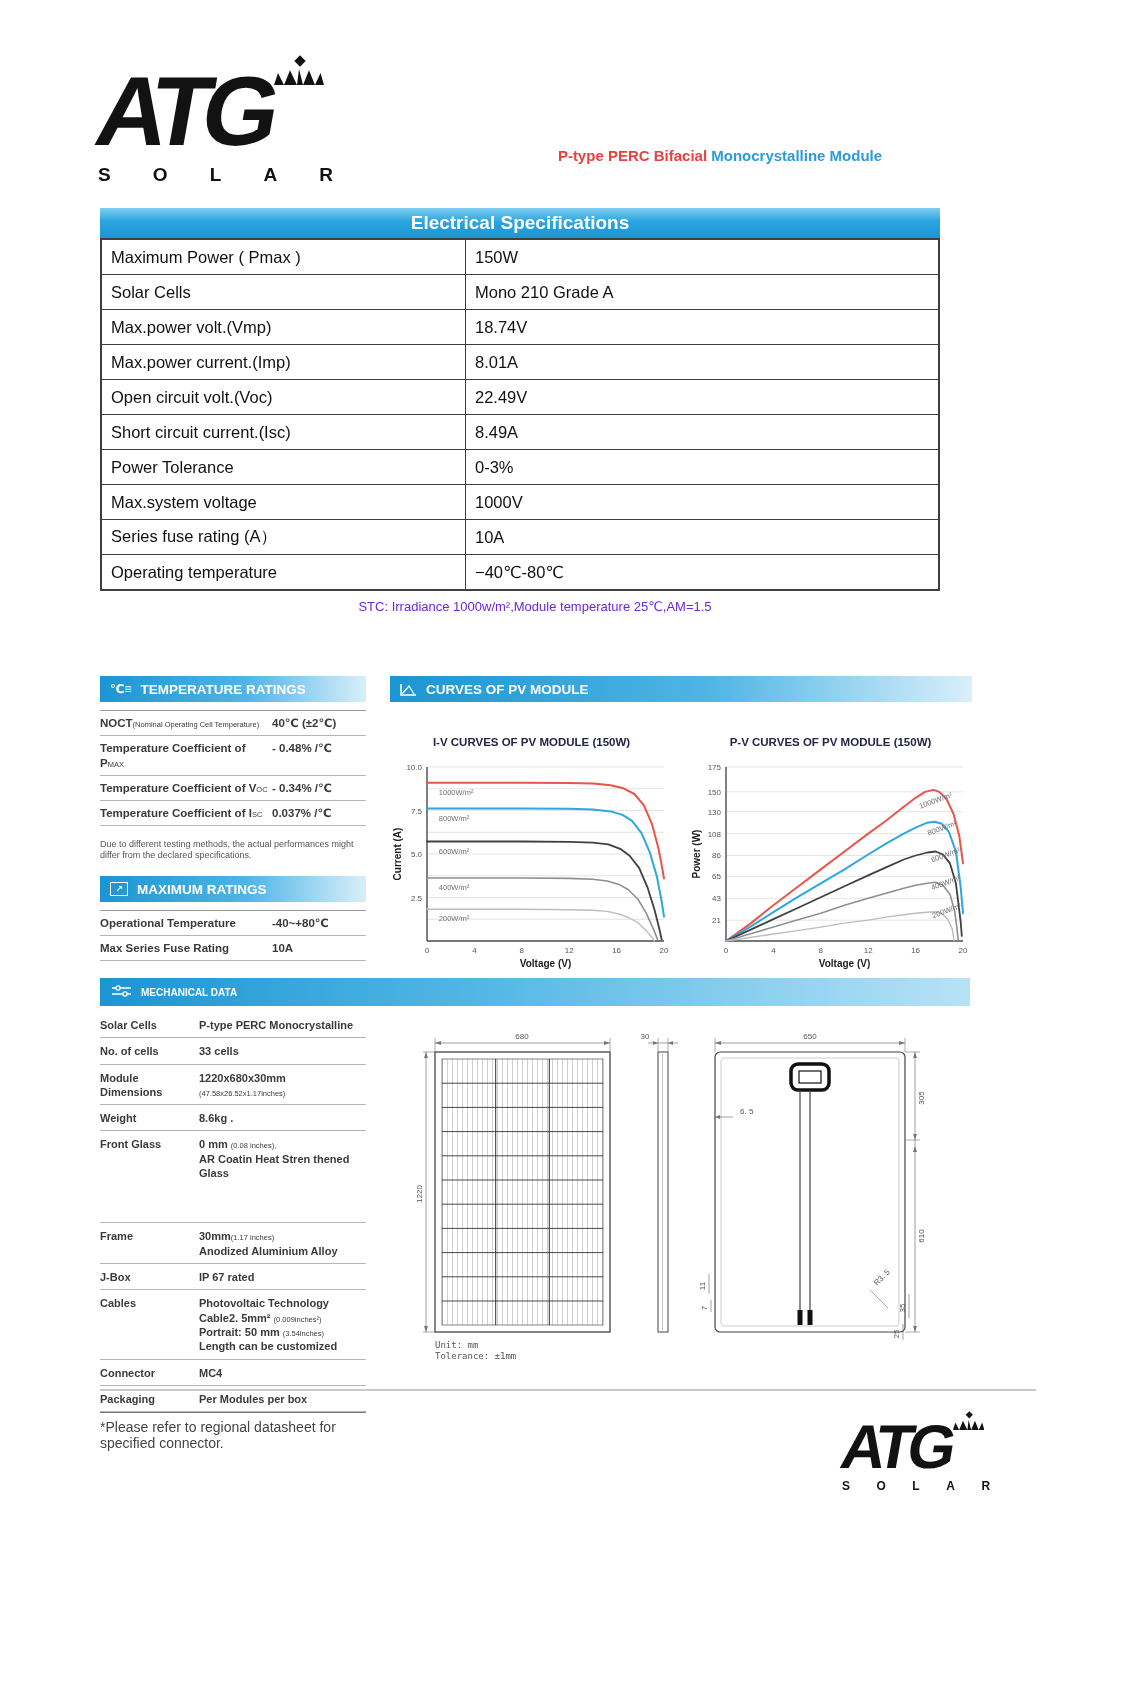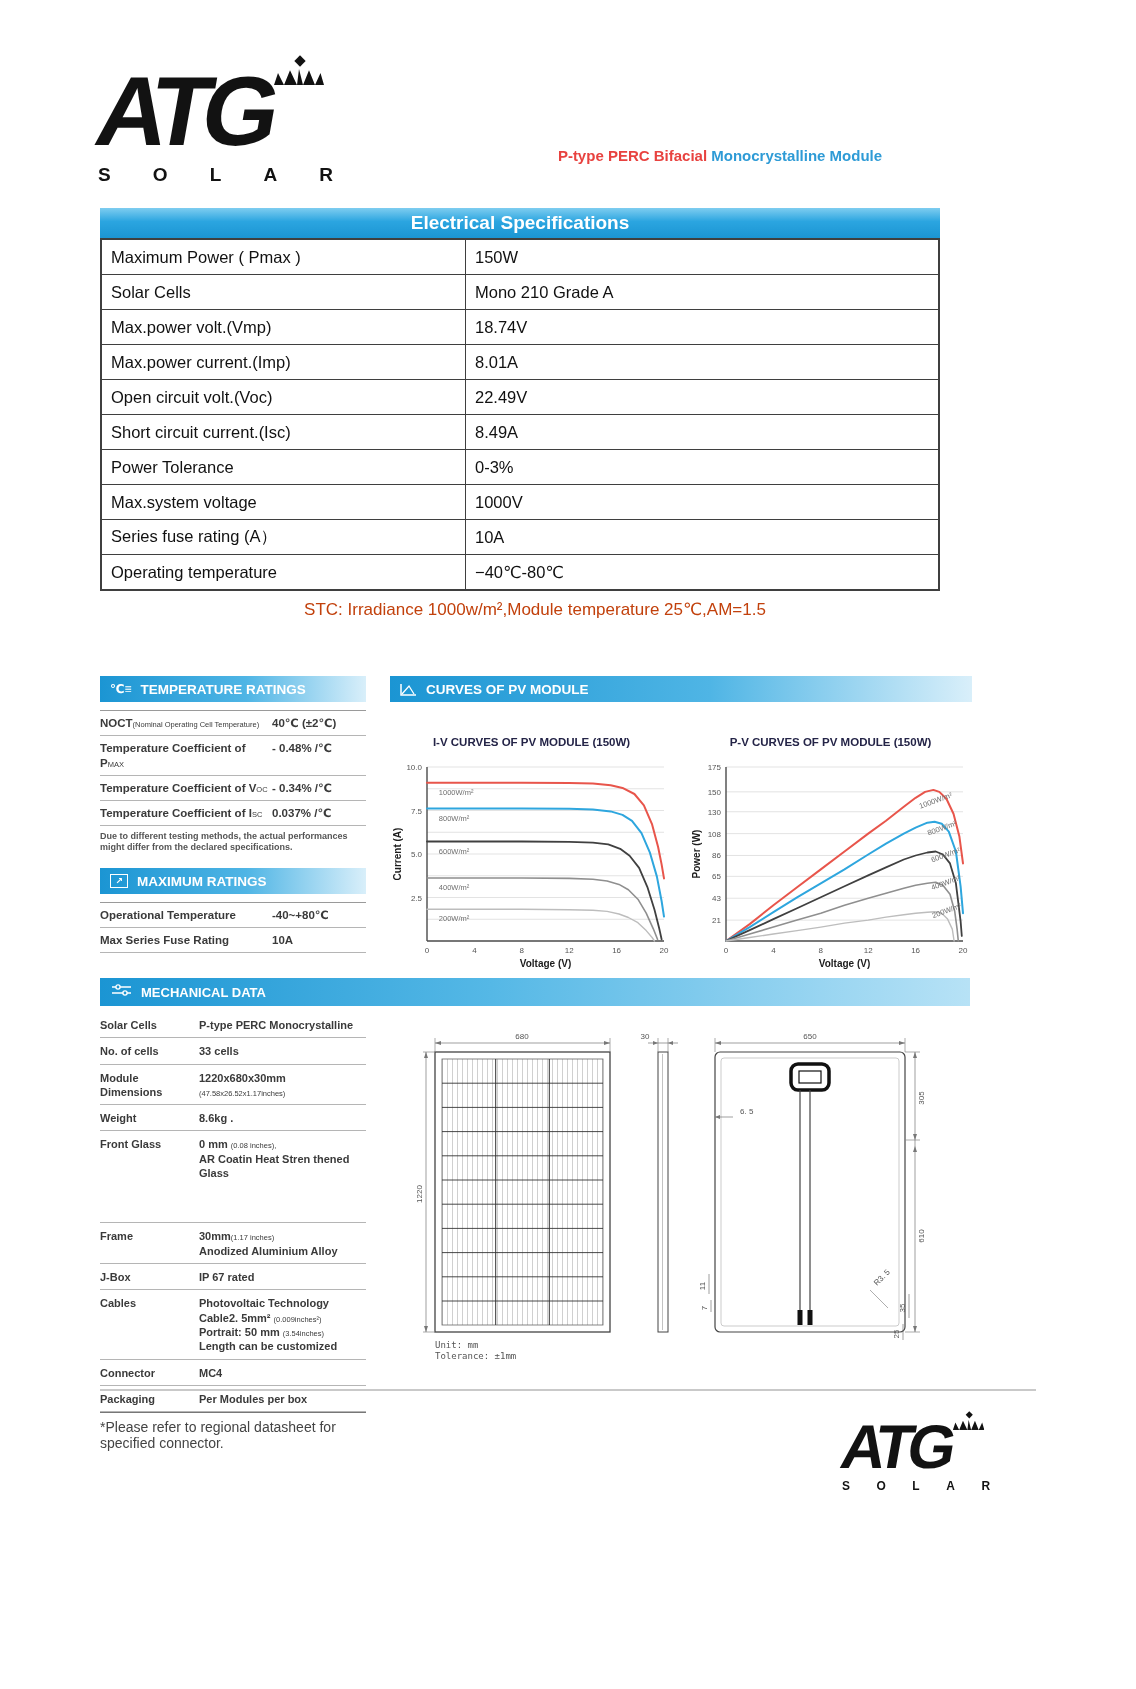--- a/index.html
+++ b/index.html
@@ -23,42 +23,42 @@
   .t-red{color:#e8423f;} .t-blue{color:#2e9bd6;}
 
   
   .elec{position:absolute;left:100px;top:208px;width:840px;}
   .elec-header{height:30px;display:flex;align-items:center;justify-content:center;
                background:linear-gradient(180deg,#7ecdf0 0%,#2ba5e0 45%,#1b95d3 100%);
                color:#fff;font-size:19px;font-weight:bold;}
   .elec table{width:100%;border-collapse:collapse;border:2px solid #3f3f3f;table-layout:fixed;}
   .elec td{border:1px solid #3f3f3f;height:34px;font-size:16.5px;color:#111;padding:0 9px;vertical-align:middle;}
   .elec td.c1{width:345px;}
-  .stc{position:absolute;left:100px;top:599px;width:870px;text-align:center;font-size:17px;color:#c2410c;}
+  .stc{position:absolute;left:100px;top:599px;width:870px;text-align:center;font-size:13px;color:#6d28d9;}
 
   
   .sec-header{height:26px;display:flex;align-items:center;gap:9px;padding-left:10px;
               color:#fff;font-weight:bold;font-size:13.5px;
               background:linear-gradient(90deg,#1b95d3 0%,#4fb5e5 55%,#d9effa 100%);}
   .sec-header .ic{display:flex;align-items:center;font-weight:bold;font-size:12px;line-height:1;}
   .ic-box{display:inline-flex;align-items:center;justify-content:center;width:16px;height:12px;
           border:1.5px solid #fff;font-size:9px;}
   .mech-header{position:absolute;left:100px;top:978px;width:870px;height:28px;display:flex;align-items:center;
-               gap:10px;padding-left:12px;box-sizing:border-box;color:#fff;font-weight:bold;font-size:13px;
+               gap:10px;padding-left:12px;box-sizing:border-box;color:#fff;font-weight:bold;font-size:10px;
                background:linear-gradient(90deg,#1b95d3 0%,#55b8e6 45%,#b7e2f6 100%);}
 
   
   .ratings{position:absolute;left:100px;top:676px;width:266px;}
   .spec-rows{border-top:1.5px solid #9a9a9a;margin-top:8px;}
   .spec-row{display:flex;align-items:flex-start;border-bottom:1px solid #b5b5b5;
             padding:5px 0 4px;font-size:11.5px;font-weight:bold;color:#3a3a3a;line-height:1.3;}
   .spec-label{flex:0 0 168px;padding-right:4px;}
   .spec-value{flex:1;}
   .small{font-size:7.5px;font-weight:normal;}
-  .note{font-size:9px;font-weight:bold;color:#555;line-height:1.3;margin:5px 0 14px;}
+  .note{font-size:9px;font-weight:normal;color:#555;line-height:1.3;margin:13px 0 14px;}
   .maxblock{margin-top:4px;}
 
   
   .curves{position:absolute;left:390px;top:676px;width:582px;}
   .charts{display:flex;gap:16px;margin-top:34px;}
   .chart{width:283px;}
   .chart-title{text-align:center;font-size:11.5px;font-weight:bold;color:#242447;margin-bottom:11px;}
 
   
   .mech-table{position:absolute;left:100px;top:1012px;width:266px;}

